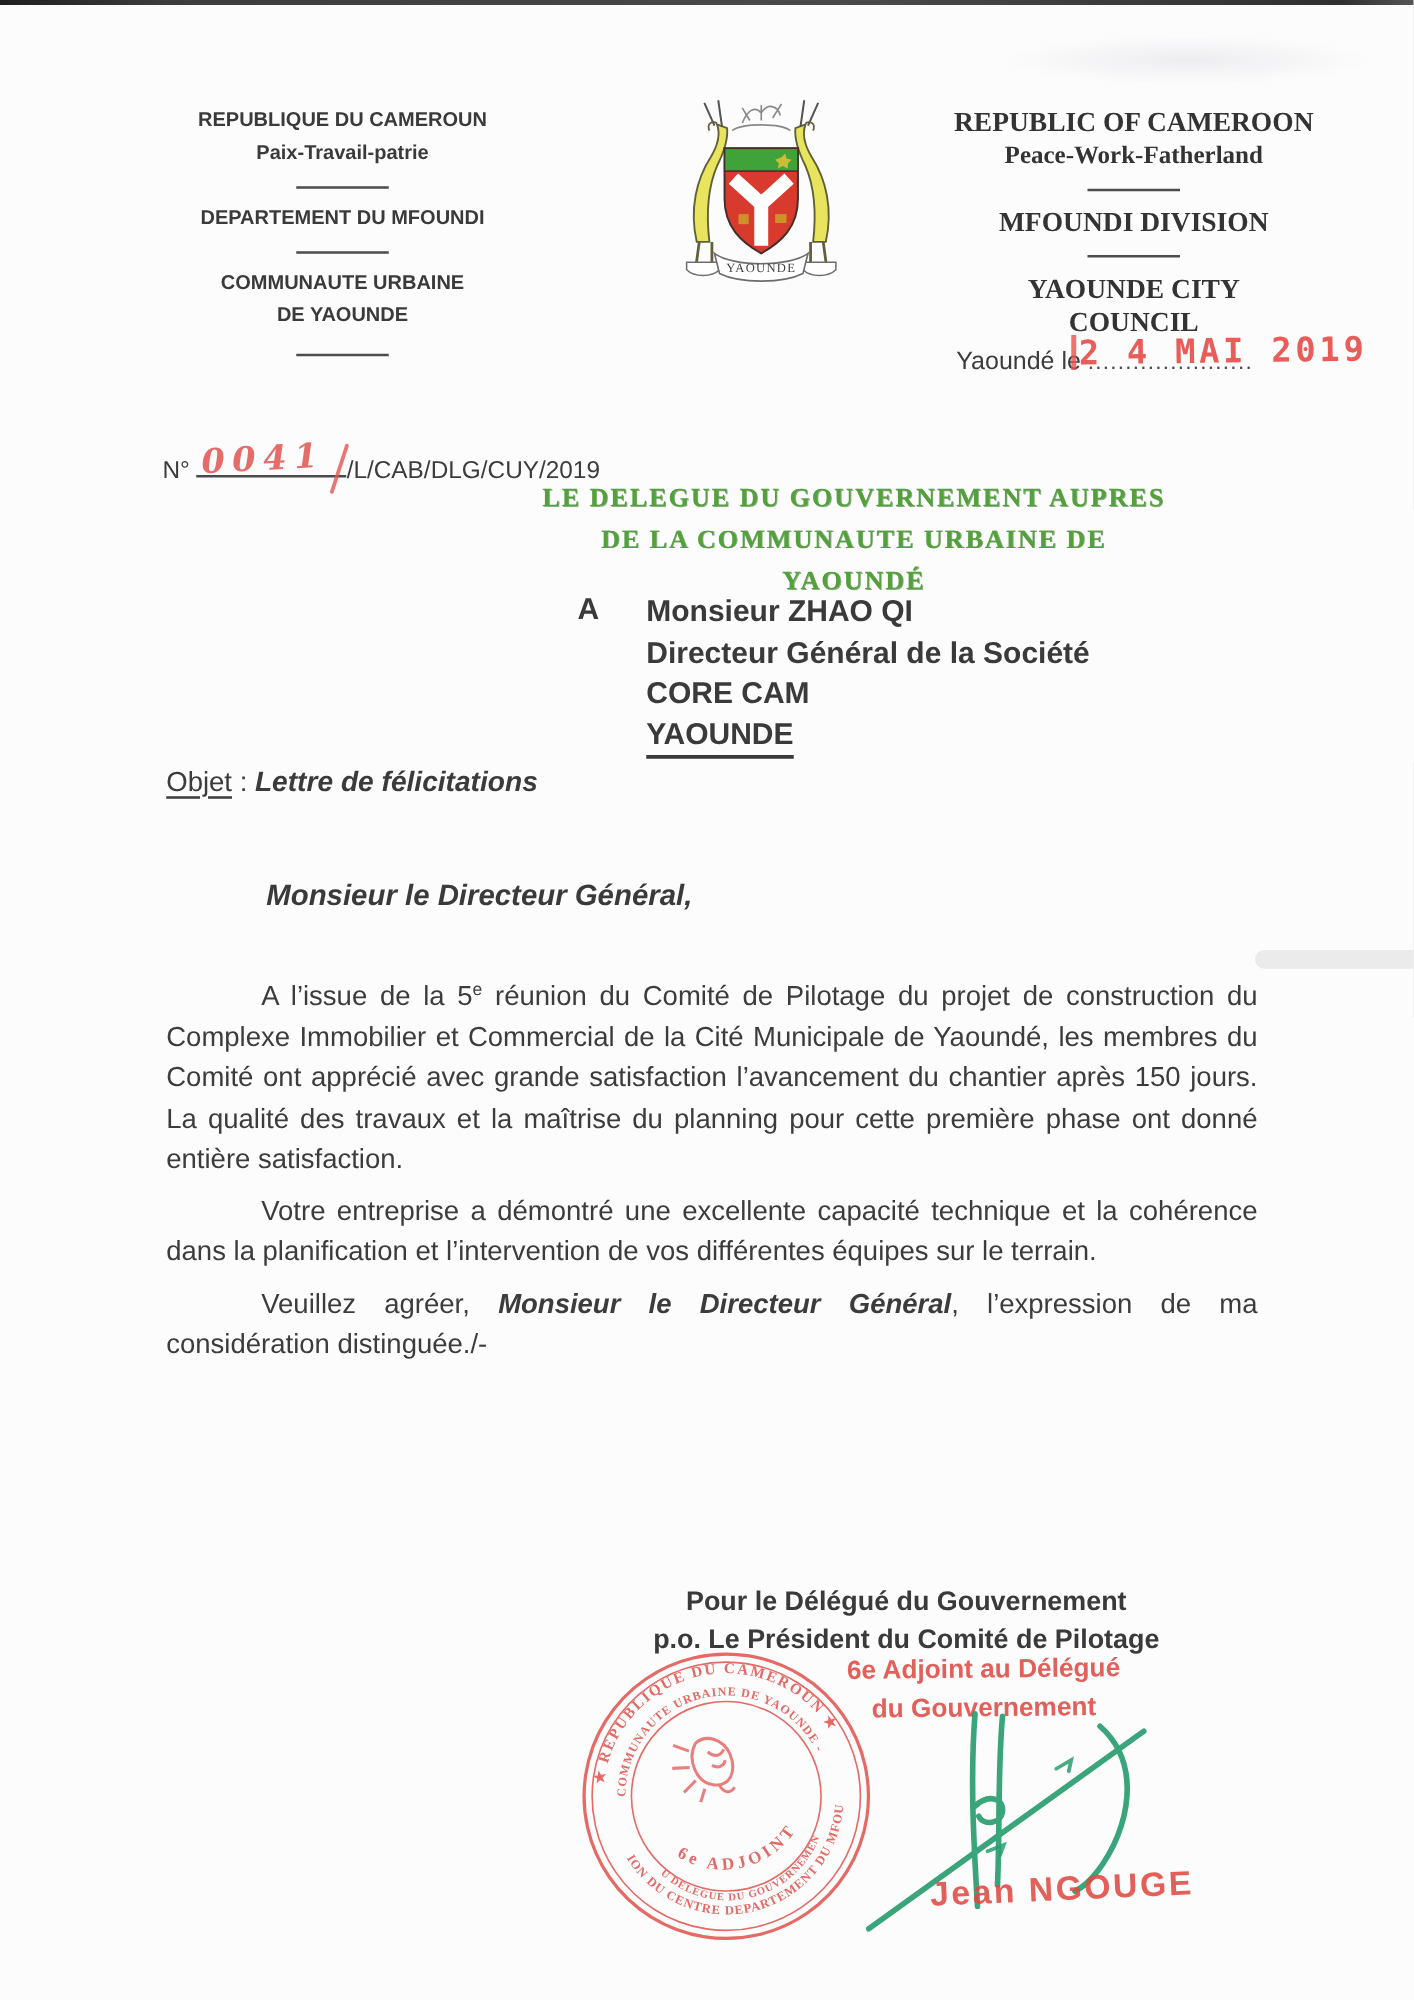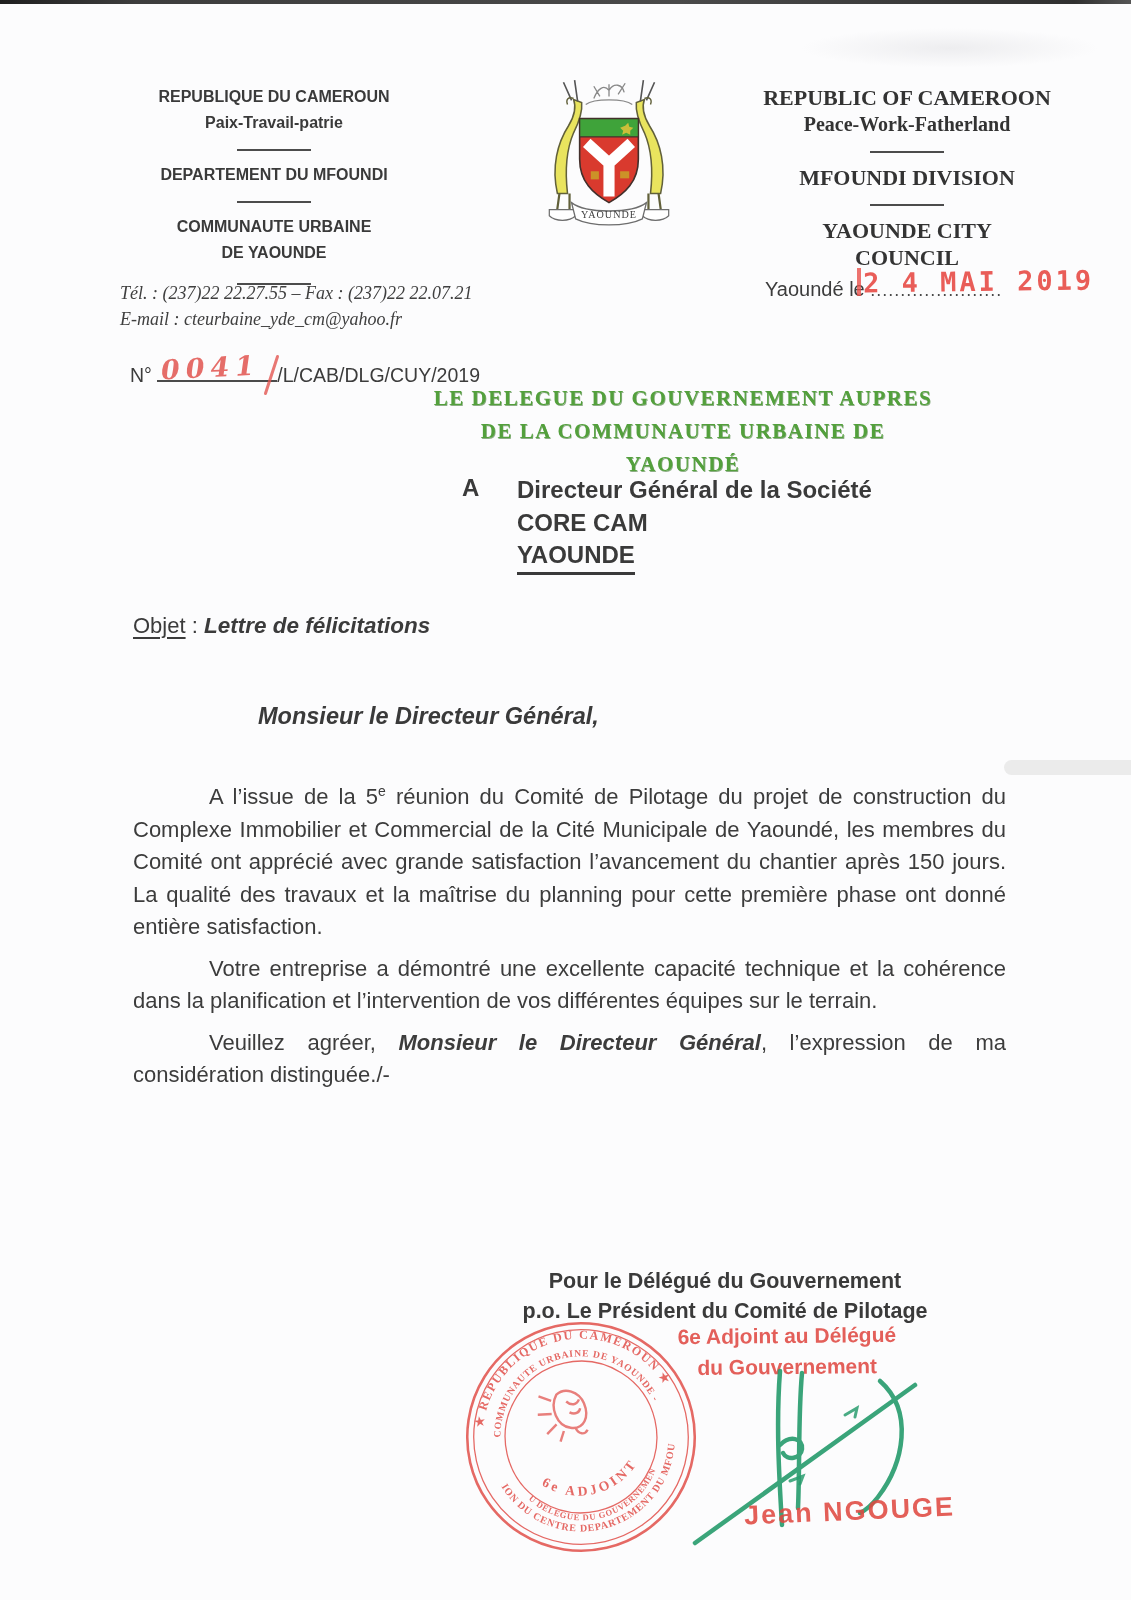--- a/index.html
+++ b/index.html
@@ -50,21 +50,21 @@
 
   
   .addr-label { left:462px; top:474px; font-weight:700; font-size:24px; color:#3a3a3a; }
   .addressee { left:517px; top:474px; font-weight:700; font-size:24px; line-height:32.5px; color:#3a3a3a; }
   .addr-city { display:inline-block; border-bottom:3px solid #3a3a3a; padding-bottom:0px; }
 
   
   .subject { left:133px; top:613px; font-size:22px; color:#3b3b3b; }
   .subject .lbl { text-decoration:underline; text-underline-offset:4px;margin-top:19px; }
   .subject .val { font-weight:700; font-style:italic; font-size:22.5px; }
-  .salutation { left:213px; top:703px; font-weight:700; font-style:italic; font-size:23.5px; color:#3a3a3a;margin-left:45px; }
+  .salutation { left:213px; top:703px; font-weight:700; font-style:italic; font-size:23.5px; color:#3a3a3a; }
 
   
   .body-text { left:133px; top:781px; width:873px; }
   .body-text p { font-size:22px; line-height:32.5px; text-align:justify;
     text-indent:76px; color:#3c3c3c; margin:0 0 9px 0; }
   .body-text sup { font-size:14px; vertical-align:super; line-height:0; }
   .bi { font-weight:700; font-style:italic; }
 
   
   .closing { left:425px; top:1266px; width:600px; text-align:center;
@@ -96,24 +96,20 @@
     <div class="h-sans">REPUBLIQUE DU CAMEROUN</div>
     <div class="h-sans">Paix-Travail-patrie</div>
     <div class="sep"></div>
     <div class="h-sans">DEPARTEMENT DU MFOUNDI</div>
     <div class="sep"></div>
     <div class="h-sans">COMMUNAUTE URBAINE</div>
     <div class="h-sans">DE YAOUNDE</div>
     <div class="sep" style="margin-top:17px"></div>
   </div>
 
-  <div class="abs contact">
-    <div>Tél. : (237)22 22.27.55 – Fax : (237)22  22.07.21</div>
-    <div>E-mail : cteurbaine_yde_cm@yahoo.fr</div>
-  </div>
 
   <svg class="abs emblem" viewBox="0 0 170 170">
 
     <g stroke="#6d6d6d" stroke-width="1.3" fill="none" opacity=".8">
       <path d="M70,36 C74,26 80,22 85,28 C90,20 98,22 100,30 M76,34 l-6,-10 M94,32 l7,-11 M85,34 l0,-12"></path>
       <path d="M62,42 C70,36 100,36 108,42"></path>
     </g>
 
     <g>
       <path d="M34,130 C28,104 34,80 45,63 C51,53 53,45 50,37 L58,40 C59,50 55,60 50,70 C44,84 41,104 44,130 Z" fill="#e9e45e" stroke="#61603a" stroke-width="1.5"></path>
@@ -170,20 +166,21 @@
     </span><span>/L/CAB/DLG/CUY/2019</span>
   </div>
 
   <div class="abs sender-title">
     <div>LE DELEGUE DU GOUVERNEMENT AUPRES</div>
     <div>DE LA COMMUNAUTE URBAINE DE YAOUNDÉ</div>
   </div>
 
   <div class="abs addr-label">A</div>
   <div class="abs addressee">
+    <div>Monsieur ZHAO  QI</div>
     <div>Directeur Général de la Société</div>
     <div>CORE CAM</div>
     <div><span class="addr-city">YAOUNDE</span></div>
   </div>
 
   <div class="abs subject">
     <span class="lbl">Objet</span><span> : </span><span class="val">Lettre de félicitations</span>
   </div>
 
   <div class="abs salutation">Monsieur le Directeur Général,</div>

